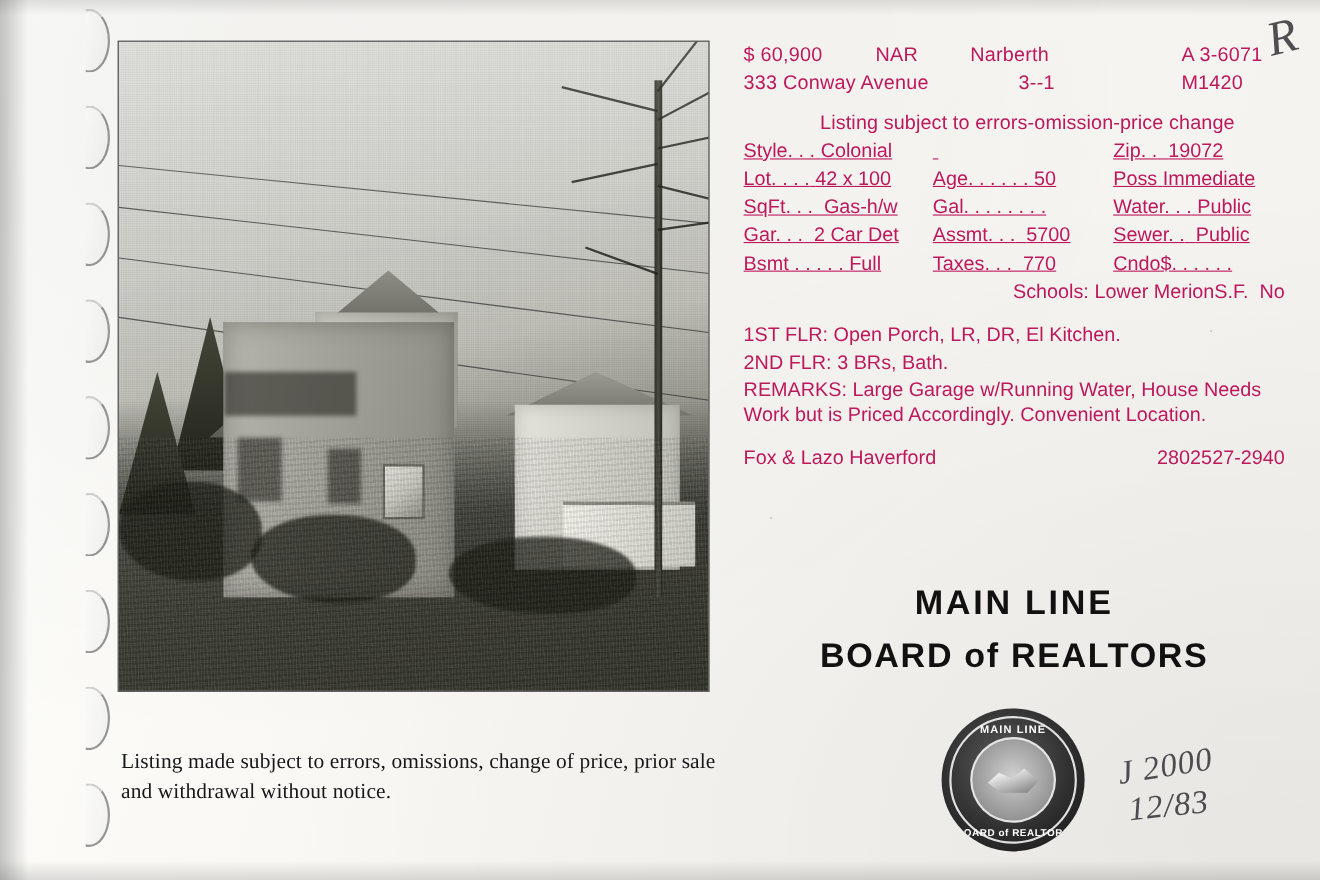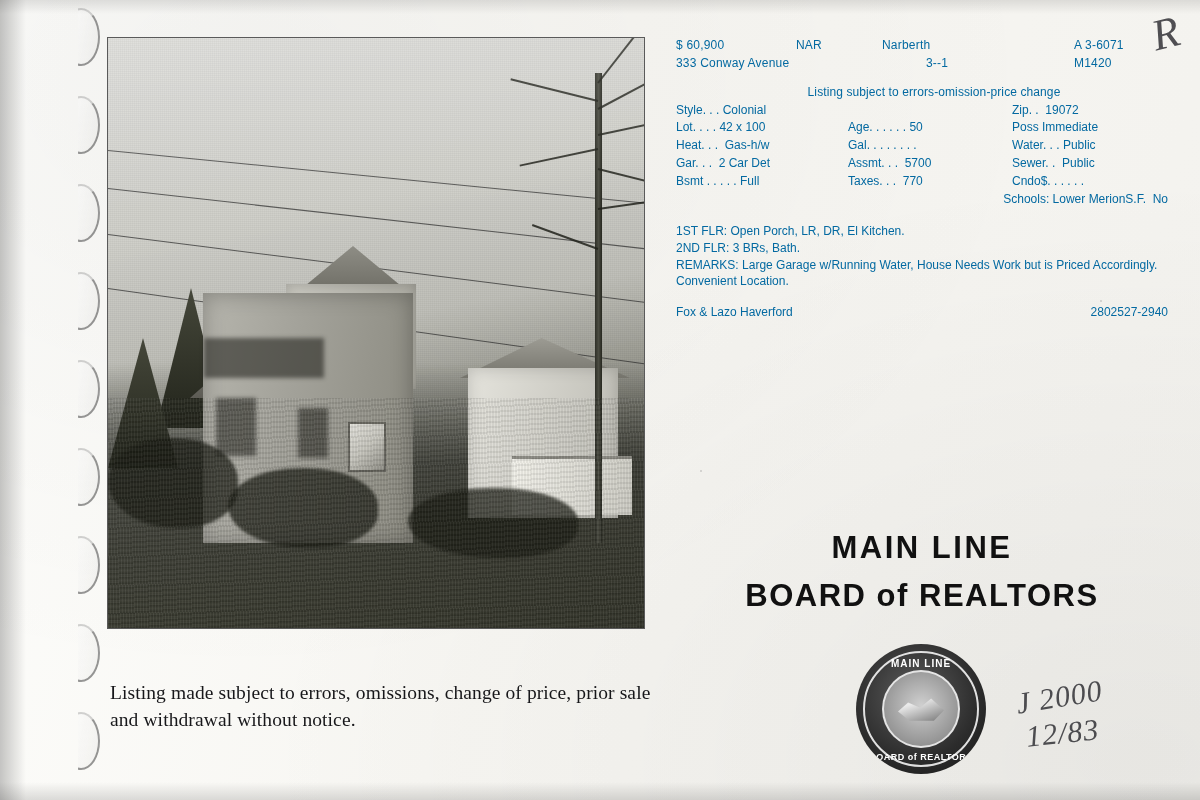--- a/index.html
+++ b/index.html
@@ -196,42 +196,42 @@
     color: #17171a;
     letter-spacing: .1px;
   }
 
   
   .listing {
     position: absolute;
     left: 676px;
     top: 38px;
     width: 492px;
-    font-size: 12px;
-    color: #0369a1;
+    font-size: 18px;
+    color: #be185d;
     line-height: 1.28;
   }
   .row { display: flex; white-space: pre; }
   .hdr1 { display: flex; white-space: pre; letter-spacing: .2px; }
   .hdr1 .price { width: 120px; }
   .hdr1 .nar { width: 86px; }
   .hdr1 .town { flex: 1; }
   .hdr1 .code { width: 94px; text-align: left; }
   .hdr2 { display: flex; white-space: pre; margin-top: 3px; letter-spacing: .2px; }
   .hdr2 .addr { width: 250px; }
   .hdr2 .beds { flex: 1; }
   .hdr2 .mlnum { width: 94px; }
 
   .subject {
     margin-top: 13px;
     text-align: center;
     padding-left: 24px;
     letter-spacing: .1px;
   }
-  .specs { margin-top: 1px; }
+  .specs { margin-top: 1px; text-decoration: underline; }
   .specs .row { margin-top: 2.5px; }
   .c1 { width: 172px; }
   .c2 { width: 164px; }
   .c3 { flex: 1; }
 
   .schools { margin-top: 3px; display: flex; white-space: pre; text-align: right; }
   .schools .left { flex: 1; }
   .owner { margin-top: 2px; display: flex; white-space: pre; }
   .owner .left { flex: 1; }
   .owner .mid { width: 66px; }
@@ -424,21 +424,21 @@
       <span class="c1"><span>Style. . .</span> <span>Colonial</span></span>
       <span class="c2"><span></span> <span></span></span>
       <span class="c3"><span>Zip. .</span>  <span>19072</span></span>
     </div>
     <div class="row">
       <span class="c1"><span>Lot. . . .</span> <span>42 x 100</span></span>
       <span class="c2"><span>Age. . . . . .</span> <span>50</span></span>
       <span class="c3"><span>Poss</span> <span>Immediate</span></span>
     </div>
     <div class="row">
-      <span class="c1"><span>Heat. . .</span>  <span>Gas-h/w</span></span>
+      <span class="c1"><span>SqFt. . .</span>  <span>Gas-h/w</span></span>
       <span class="c2"><span>Gal. . . . . . . .</span><span></span></span>
       <span class="c3"><span>Water. . .</span> <span>Public</span></span>
     </div>
     <div class="row">
       <span class="c1"><span>Gar. . .</span>  <span>2 Car Det</span></span>
       <span class="c2"><span>Assmt. . .</span>  <span>5700</span></span>
       <span class="c3"><span>Sewer. .</span>  <span>Public</span></span>
     </div>
     <div class="row">
       <span class="c1"><span>Bsmt . . . . .</span> <span>Full</span></span>

